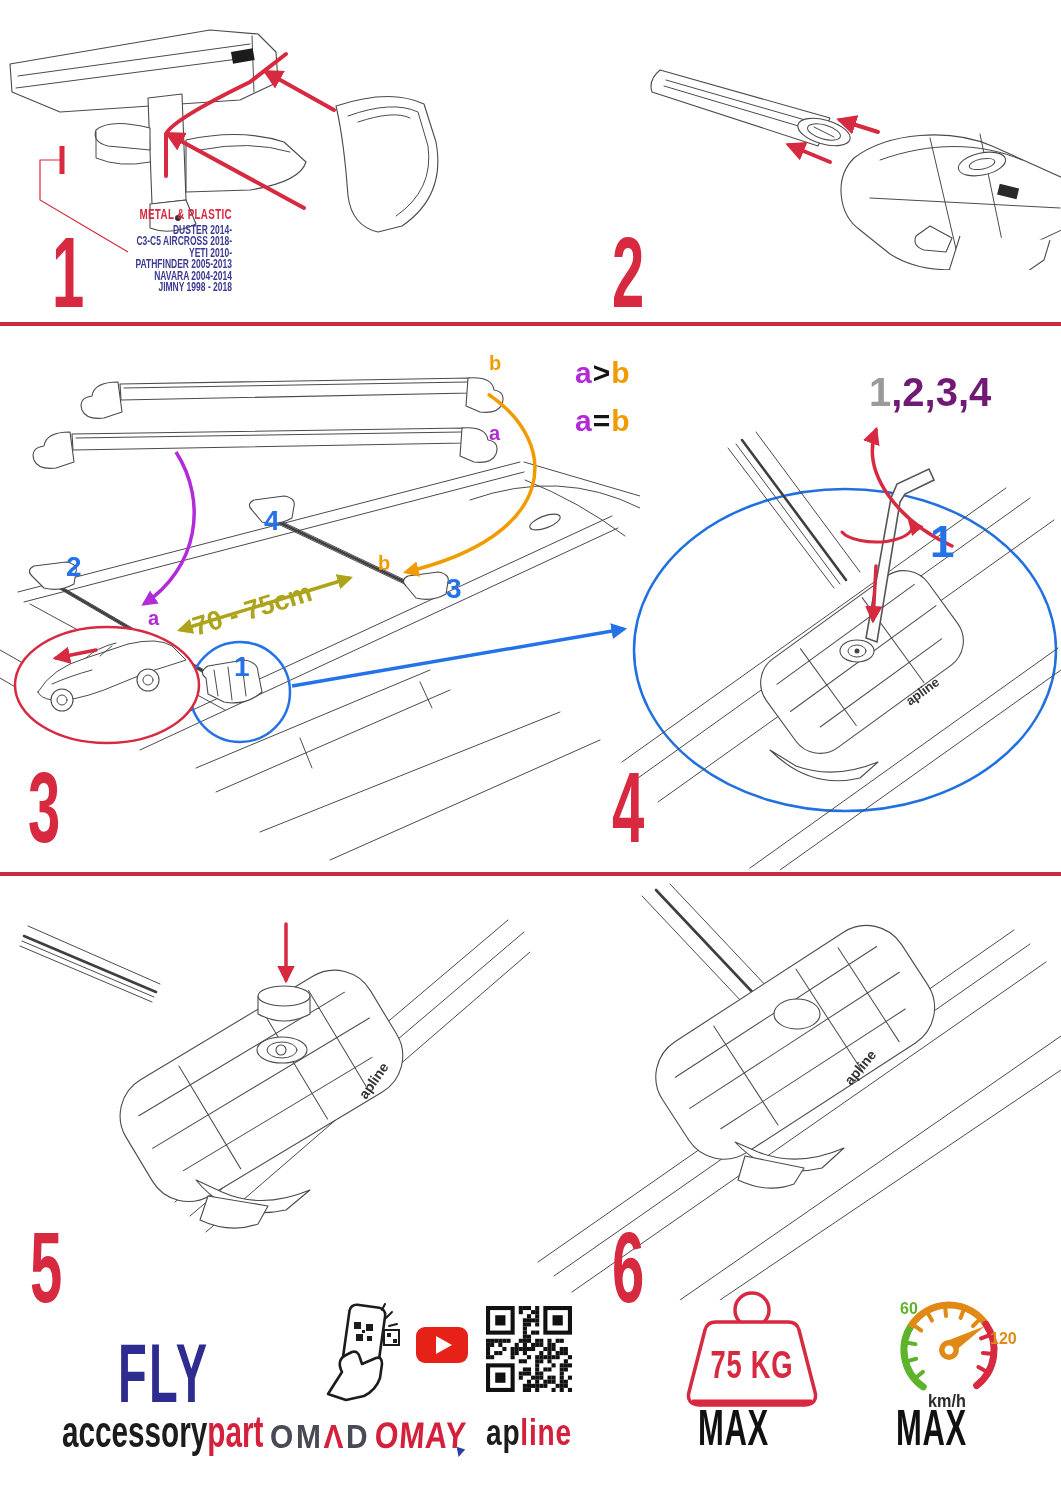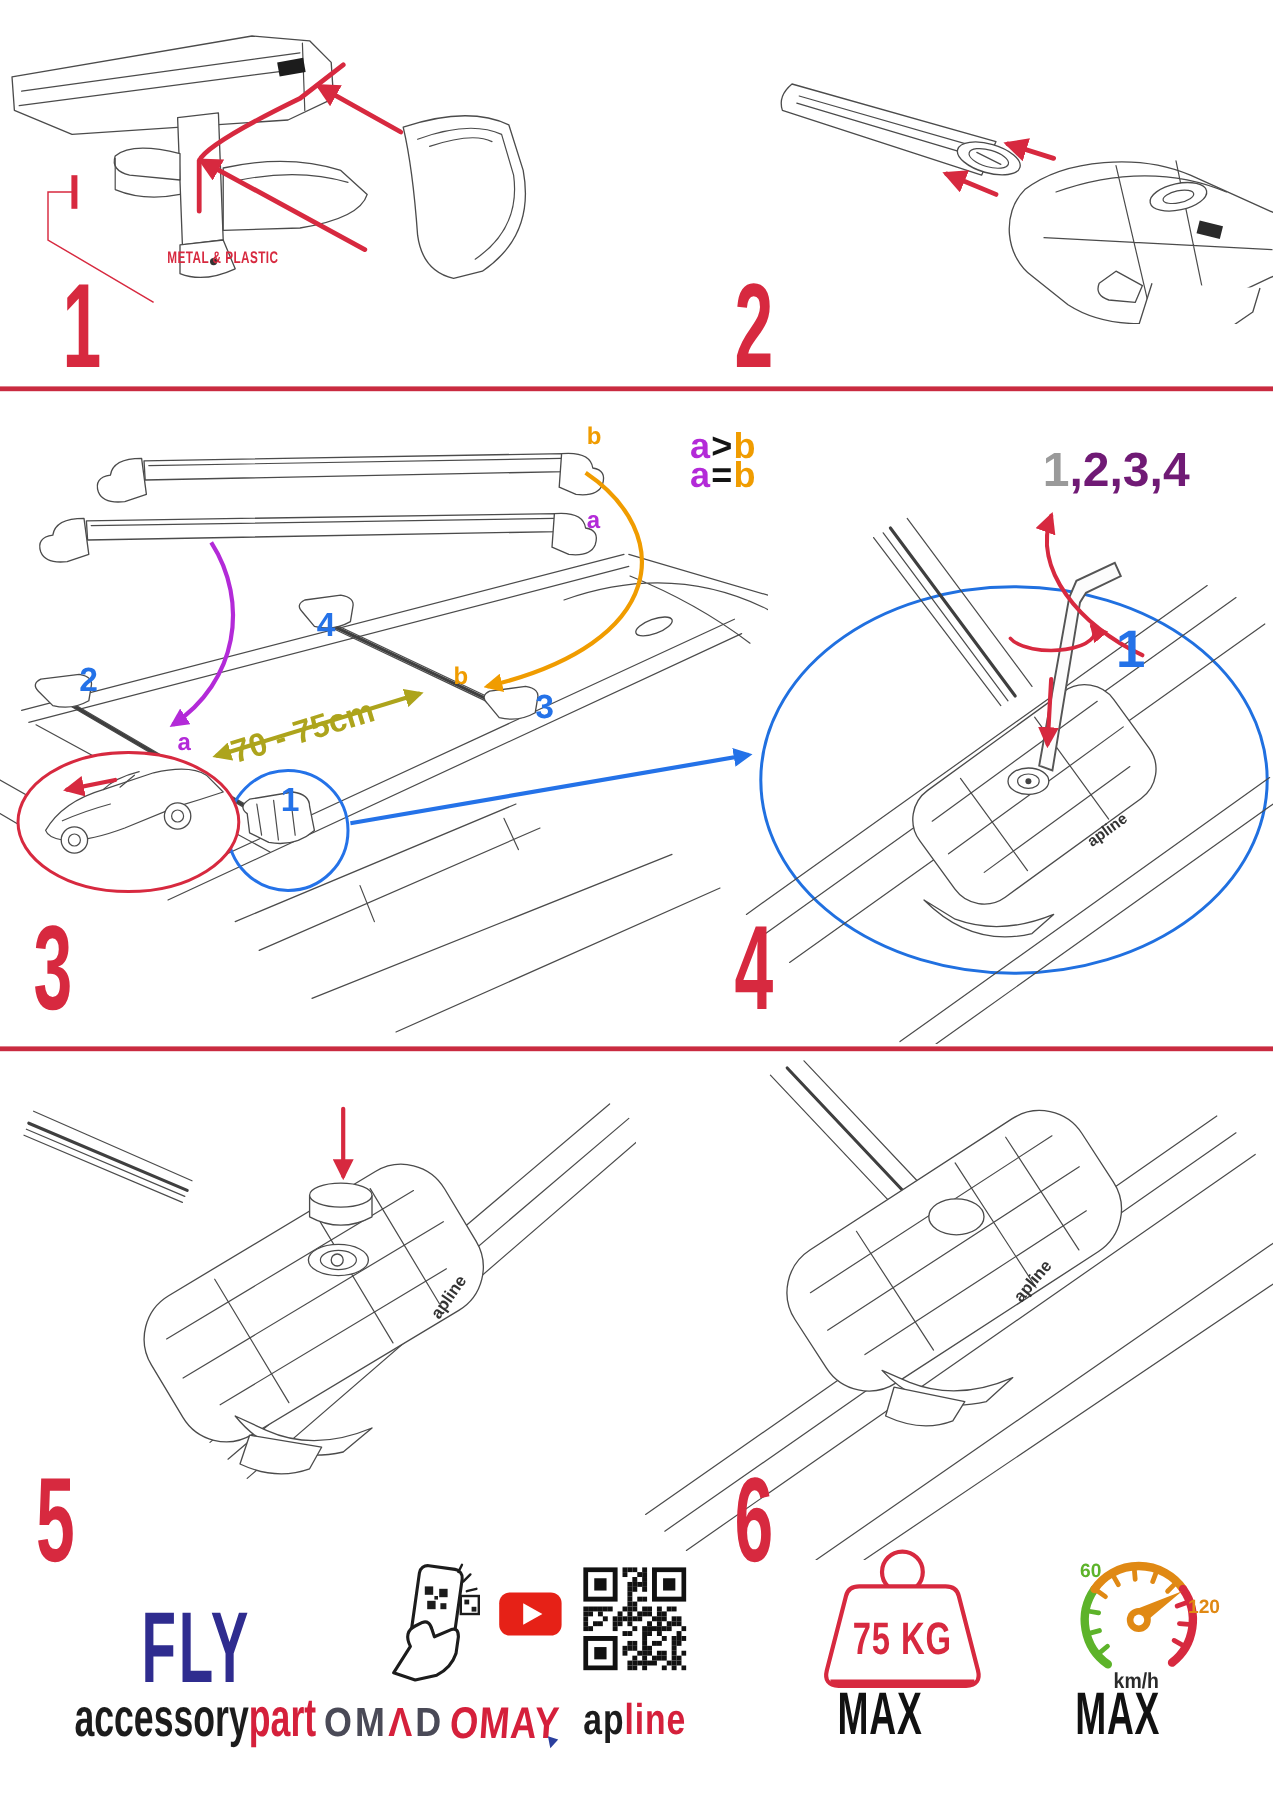--- a/index.html
+++ b/index.html
@@ -82,20 +82,28 @@
 
     <path class="ra" stroke-width="4" d="M286,54 L250,82 Q172,120 166,134 L166,176"></path>
     <path class="ra" stroke-width="4" marker-end="url(#mR1)" d="M334,110 L266,72"></path>
     <path class="ra" stroke-width="4" marker-end="url(#mR1)" d="M304,208 L168,134"></path>
     <line x1="62" y1="146" x2="62" y2="174" stroke="#d7293f" stroke-width="5"></line>
     <polyline points="60,160 40,160 40,200 128,252" stroke="#d7293f" stroke-width="1.2" fill="none"></polyline>
   </svg>
 
   <div class="materials">
     <div class="ttl">METAL &amp; PLASTIC</div>
+    <div class="mdl-wrap">
+      <div class="mdl">DUSTER 2014-</div>
+      <div class="mdl">C3-C5 AIRCROSS 2018-</div>
+      <div class="mdl">YETI 2010-</div>
+      <div class="mdl">PATHFINDER 2005-2013</div>
+      <div class="mdl">NAVARA 2004-2014</div>
+      <div class="mdl">JIMNY 1998 - 2018</div>
+    </div>
   </div>
   <div class="num" style="left:52px;top:222px">1</div>
 
   <svg class="abs" style="left:630px;top:30px" width="431" height="240" viewBox="0 0 431 240">
     <defs>
       <marker id="mR2" viewBox="0 0 10 10" refX="8" refY="5" markerWidth="5" markerHeight="5" orient="auto-start-reverse">
         <path d="M0,0 L10,5 L0,10 z" fill="#d7293f"></path>
       </marker>
     </defs>
 
@@ -196,21 +204,21 @@
     <circle class="wh" cx="62" cy="360" r="11"></circle>
       <circle class="ln" cx="62" cy="360" r="5"></circle>
     <circle class="wh" cx="148" cy="340" r="11"></circle>
       <circle class="ln" cx="148" cy="340" r="5"></circle>
     <path class="ra" stroke-width="3.5" marker-end="url(#mR3)" d="M96,310 L56,318"></path>
   </svg>
 
   <div class="formula" style="left:575px;top:358px">
     <span class="fa">a</span><span class="fop">&gt;</span><span class="fb">b</span>
   </div>
-  <div class="formula" style="left:575px;top:382px">
+  <div class="formula" style="left:575px;top:406px">
     <span class="fa">a</span><span class="fop">=</span><span class="fb">b</span>
   </div>
   <div class="num" style="left:28px;top:757px">3</div>
 
   <svg class="abs" style="left:610px;top:370px" width="451" height="500" viewBox="0 0 451 500">
     <defs>
       <marker id="mR4" viewBox="0 0 10 10" refX="8" refY="5" markerWidth="5" markerHeight="5" orient="auto-start-reverse">
           <path d="M0,0 L10,5 L0,10 z" fill="#d7293f"></path>
         </marker>
     </defs>

